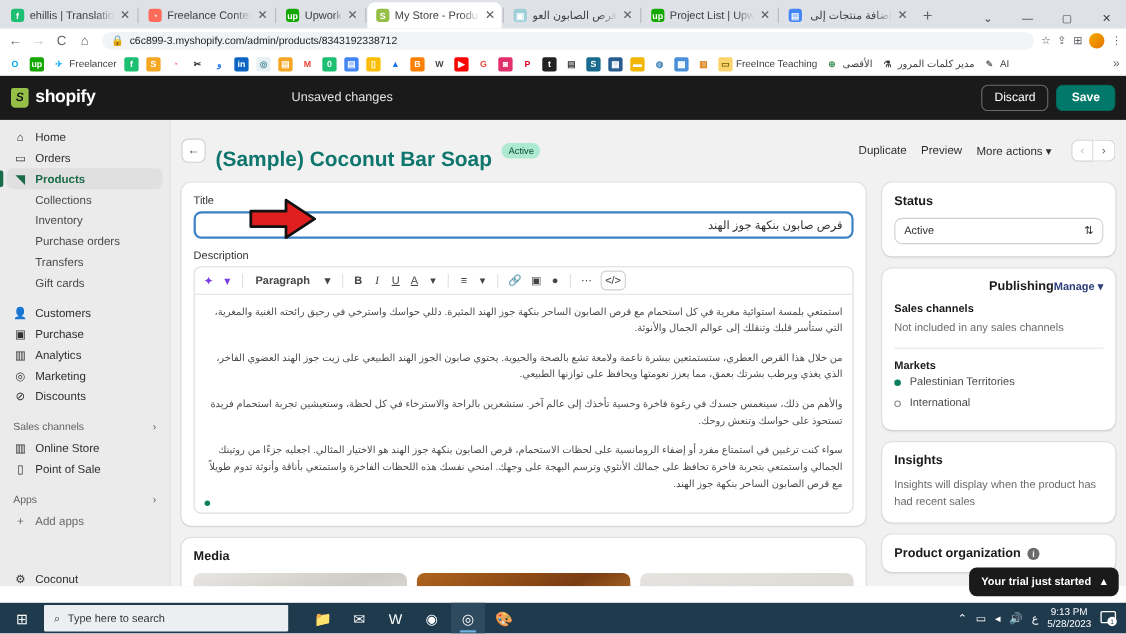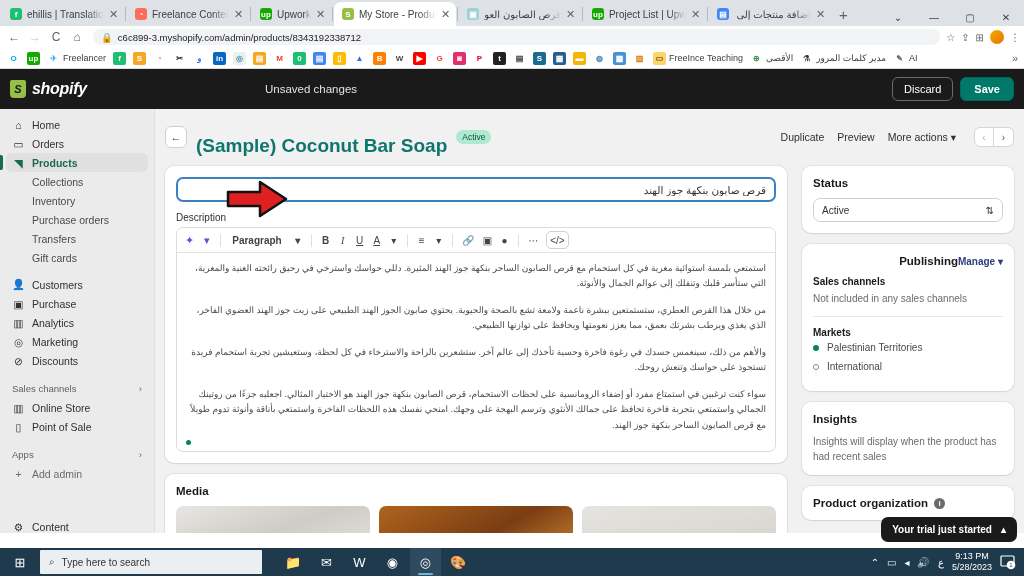--- a/index.html
+++ b/index.html
@@ -80,21 +80,21 @@
   .topbar {
     height: 40px; background: #1a1a1a; display: flex; align-items: center;
     color: #fff; padding: 0 10px; flex: 0 0 40px;
   }
   .logo { display: flex; align-items: center; gap: 6px; width: 145px; }
   .logo-mark {
     width: 16px; height: 18px; background: #95bf47; border-radius: 2px 2px 4px 4px;
     display: flex; align-items: center; justify-content: center;
     font-size: 11px; color: #1a1a1a; font-weight: bold; font-style: italic;
   }
-  .logo-text { font-size: 16px; font-style: italic; font-weight: bold; letter-spacing: -0.3px; }
+  .logo-text { font-size: 16px; font-weight: bold; letter-spacing: -0.3px; }
   .unsaved { flex: 1; font-size: 11.5px; color: #e3e3e3; padding-left: 110px; }
   .topbtns { display: flex; gap: 7px; align-items: center; }
   .btn-discard {
     background: #1a1a1a; border: 1px solid #6b6b6b; color: #fff;
     font-size: 11px; padding: 5px 11px; border-radius: 6px;
   }
   .btn-save {
     background: #00796b; border: 1px solid #00695c; color: #fff;
     font-size: 11px; padding: 5px 13px; border-radius: 6px; font-weight: 600;
   }
@@ -506,26 +506,26 @@
             <span>Point of Sale</span>
           </div>
         </div>
 
       <div class="nav-group">
         <span>Apps</span>
         <span>›</span>
       </div>
       <div class="nav-add">
         <span class="nav-ico">+</span>
-        <span>Add admin</span>
+        <span>Add apps</span>
       </div>
 
       <div class="nav-item" style="margin-top:34px">
         <span class="nav-ico">⚙</span>
-        <span>Content</span>
+        <span>Coconut</span>
       </div>
     </div>
 
     <div class="main">
 
       <div class="page-head">
         <div class="back-btn">←</div>
         <div class="page-title">(Sample) Coconut Bar Soap</div>
         <div class="badge-active">Active</div>
         <div class="head-actions">
@@ -539,20 +539,21 @@
             <span>‹</span>
             <span>›</span>
           </span>
         </div>
       </div>
 
       <div class="cols">
 
         <div class="col-left">
           <div class="card">
+            <div class="field-label">Title</div>
             <input class="title-input" value="قرص صابون بنكهة جوز الهند" style="">
 
             <div class="field-label" style="margin-top:10px">Description</div>
             <div class="editor">
               <div class="etoolbar">
                 <span class="ebtn magic">✦</span>
                 <span class="ebtn magic">▾</span>
                 <span class="edivider"></span>
                 <span class="ebtn para">
                   <span>Paragraph</span>

